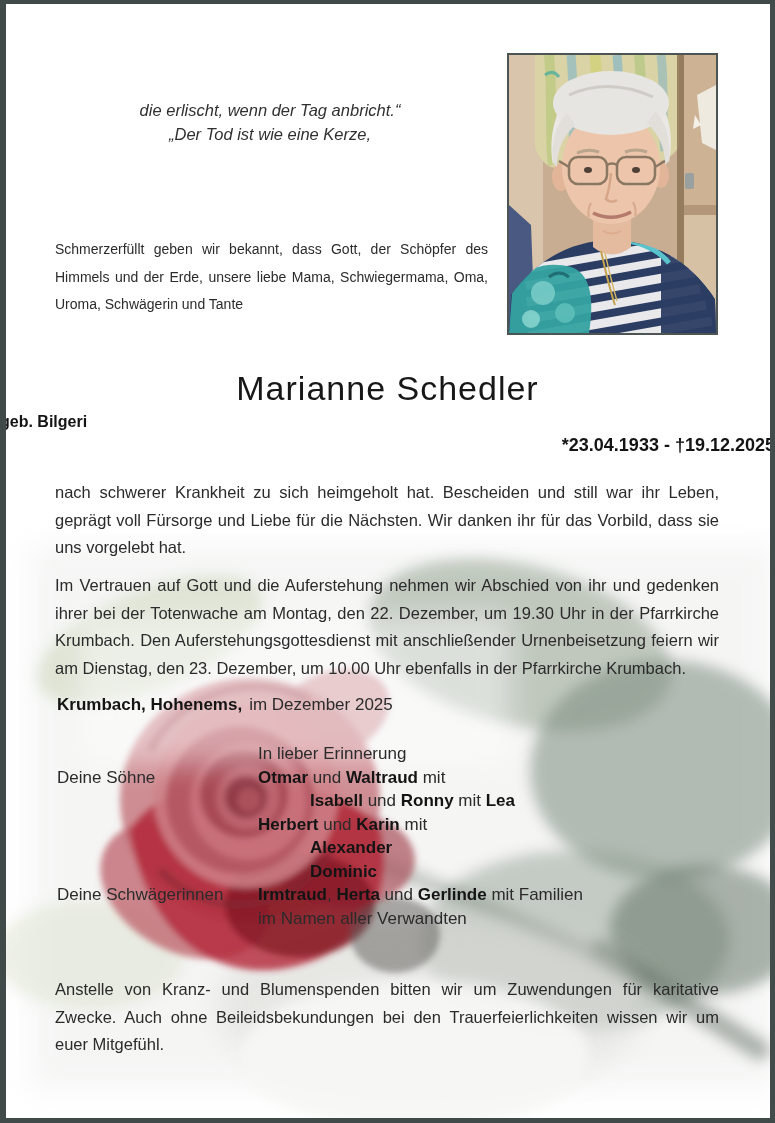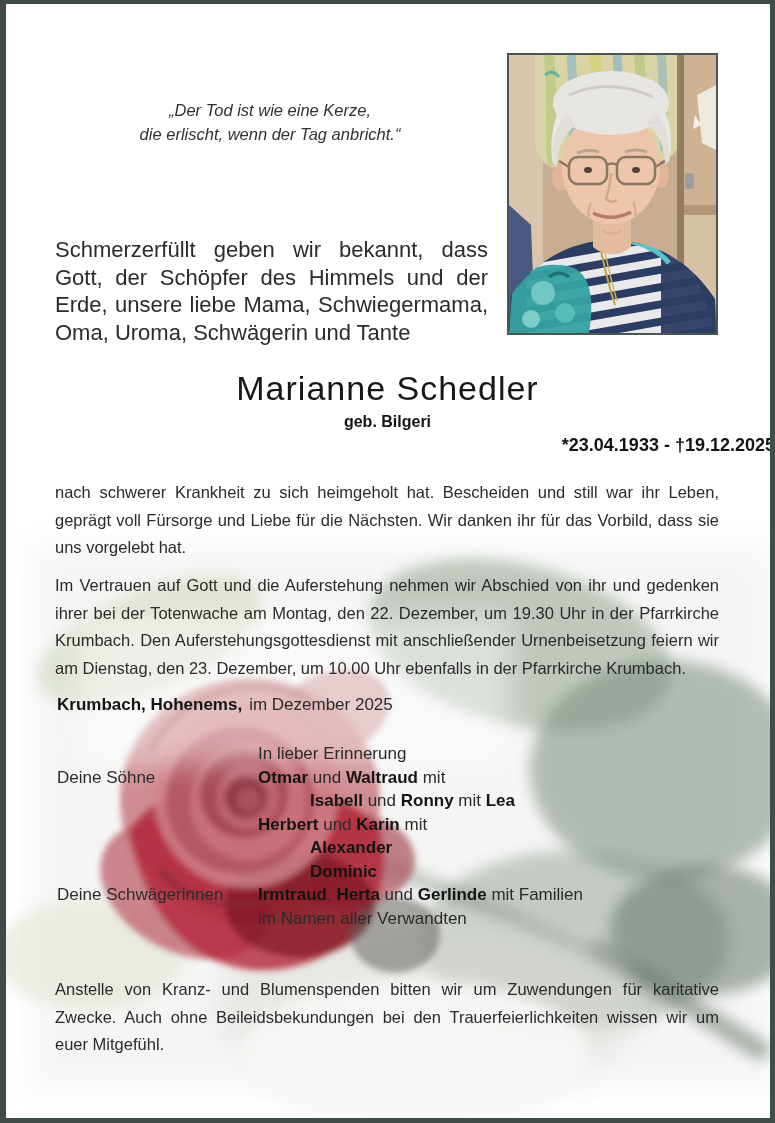--- a/index.html
+++ b/index.html
@@ -15,25 +15,25 @@
   .b{font-weight:700; color:#141414;}
 
   .quote{left:50px; top:99px; width:440px; text-align:center;
     font-style:italic; font-size:16.5px; line-height:23.5px; color:#303030;}
 
   .photo{left:507px; top:53px; width:211px; height:282px;
     border:2px solid #4c5553; box-sizing:border-box; background:#c8ad92;}
   .photo svg{display:block; width:100%; height:100%;}
 
   .intro{left:55px; top:236px; width:433px; margin:0;
-    font-size:22px; line-height:27.5px; text-align:justify;}
+    font-size:14px; line-height:27.5px; text-align:justify;}
 
   .name{left:0; top:369px; width:775px; margin:0; text-align:center;
     font-size:34px; font-weight:400; letter-spacing:1px; color:#171717;}
-  .birthname{left:0; top:413px; width:775px; text-align:center; font-size:16px;}
+  .birthname{left:0; top:413px; width:775px; text-align:left; font-size:16px;}
   .dates{left:0; top:435px; width:775px; text-align:right; font-size:18px;}
 
   .para{margin:0; font-size:16.5px; line-height:27.5px; text-align:justify;}
   .p1{left:55px; top:479px; width:664px;}
   .p2{left:55px; top:572px; width:664px;}
   .closing{left:55px; top:976px; width:664px;}
 
   .dateline{left:57px; top:695px; font-size:17px;}
   .dateline-date{margin-left:7px;}
 
@@ -91,22 +91,22 @@
       <circle cx="246" cy="797" r="21" fill="#8e3945" opacity="0.95"></circle>
       <circle cx="249" cy="800" r="12" fill="#aa515c"></circle>
       <path d="M150,750 A120,120 0 0 1 310,700" stroke="#99404c" stroke-width="7" fill="none" opacity="0.5"></path>
       <path d="M160,870 A105,105 0 0 0 330,850" stroke="#7e2733" stroke-width="8" fill="none" opacity="0.5"></path>
     </g>
 
     <rect x="80" y="615" width="430" height="150" fill="#ffffff" opacity="0.45" filter="url(#blurL)"></rect>
   </svg>
 
   <div class="layer quote">
+    <div>die erlischt, wenn der Tag anbricht.“</div>
     <div>„Der Tod ist wie eine Kerze,</div>
-    <div>die erlischt, wenn der Tag anbricht.“</div>
   </div>
 
   <div class="layer photo">
     <svg viewBox="0 0 207 278" preserveAspectRatio="none">
       <rect width="207" height="278" fill="#c8ad92"></rect>
       <rect x="0" y="0" width="34" height="278" fill="#d8c5ab"></rect>
       <g>
         <path d="M26,0 H170 V92 C152,118 130,100 112,112 C90,124 70,102 50,112 C40,116 30,104 26,92 Z" fill="#d9d3a6"></path>
         <path d="M40,0 C44,40 40,80 44,110" stroke="#b9c87e" stroke-width="10" fill="none" opacity="0.7"></path>
         <path d="M62,0 C66,40 62,80 66,108" stroke="#8fb9c6" stroke-width="9" fill="none" opacity="0.7"></path>

